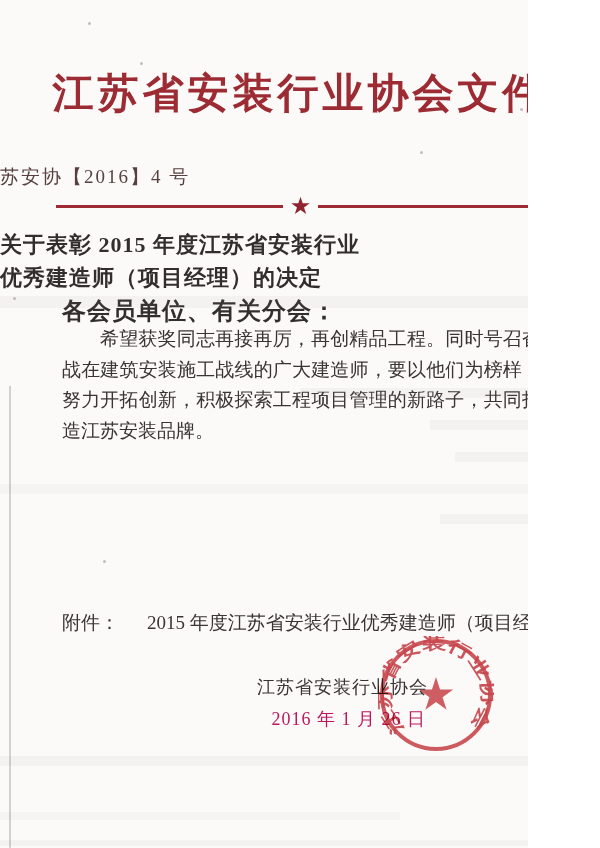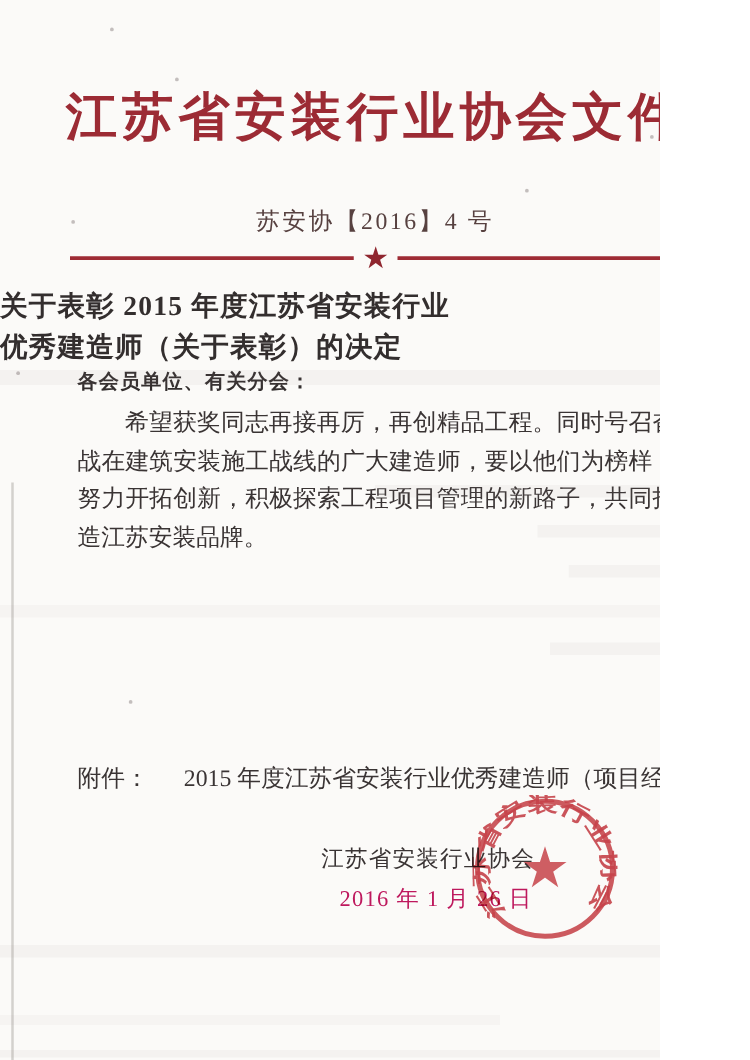--- a/index.html
+++ b/index.html
@@ -14,21 +14,21 @@
   .doc-title{
     position:absolute;top:66px;left:0;width:600px;
     text-align:center;
     font-size:41px;font-weight:700;
     letter-spacing:4px;
     color:#9c2b34;
     white-space:nowrap;
   }
   .doc-number{
     position:absolute;top:164px;left:0;width:600px;
-    text-align:center;
+    text-align:left;
     font-size:19px;
     letter-spacing:2px;
     color:#574140;
   }
   .divider{
     position:absolute;top:196px;left:56px;width:489px;height:20px;
     display:flex;align-items:center;
   }
   .divider .dline{flex:1;height:3px;background:#9e2b34;}
   .divider .star{
@@ -41,21 +41,21 @@
   .heading{
     position:absolute;top:228px;left:0;width:600px;
     text-align:left;
     font-size:22px;font-weight:700;
     color:#332e2e;
     line-height:33px;
     letter-spacing:1px;
   }
   .salutation{
     position:absolute;top:295px;left:62px;
-    font-size:16px;font-weight:700;
+    font-size:24px;font-weight:700;
     color:#332e2e;
     letter-spacing:1px;
   }
   
   .body-text{
     position:absolute;top:324px;left:62px;width:479px;
     font-size:19px;line-height:30.6px;
     color:#3a3434;
     text-align:justify;
   }
@@ -110,21 +110,21 @@
   <div class="doc-number">苏安协【2016】4 号</div>
 
   <div class="divider">
     <span class="dline"></span>
     <span class="star">★</span>
     <span class="dline"></span>
   </div>
 
   <div class="heading">
     <div>关于表彰 2015 年度江苏省安装行业</div>
-    <div>优秀建造师（关于表彰）的决定</div>
+    <div>优秀建造师（项目经理）的决定</div>
   </div>
 
   <div class="salutation">各会员单位、有关分会：</div>
 
   <div class="body-text" id="paragraphs">
       <p><span>希望获奖同志再接再厉，再创精品工程。同时号召奋战在建筑安装施工战线的广大建造师，要以他们为榜样，努力开拓创新，积极探索工程项目管理的新路子，共同打造江苏安装品牌。</span></p>
     </div>
 
   <div class="attachment">
     <span>附件：</span><span class="att-content">2015 年度江苏省安装行业优秀建造师（项目经理）</span>

